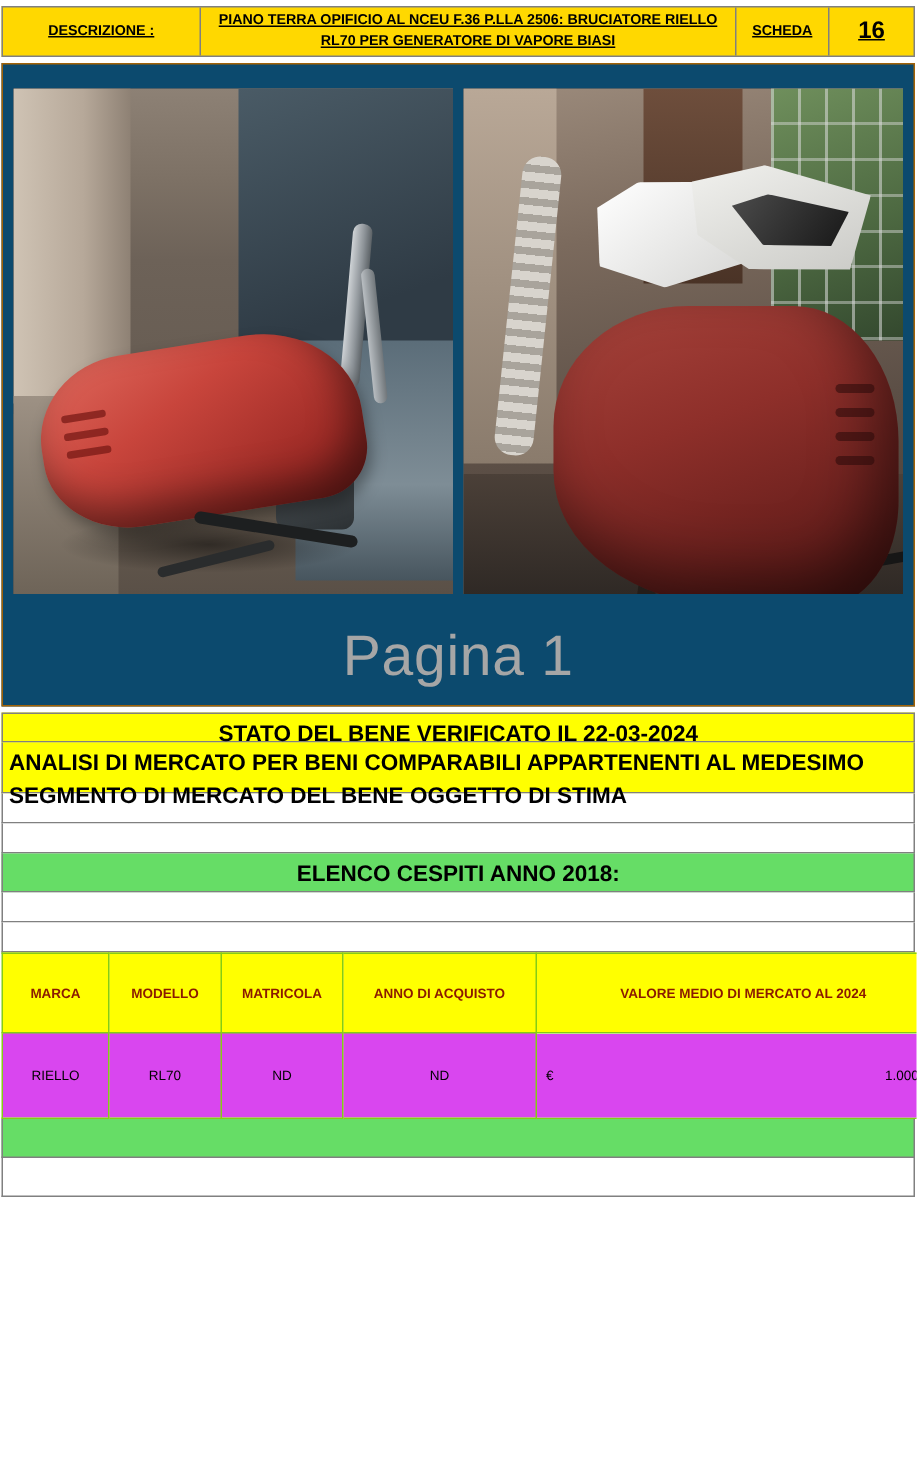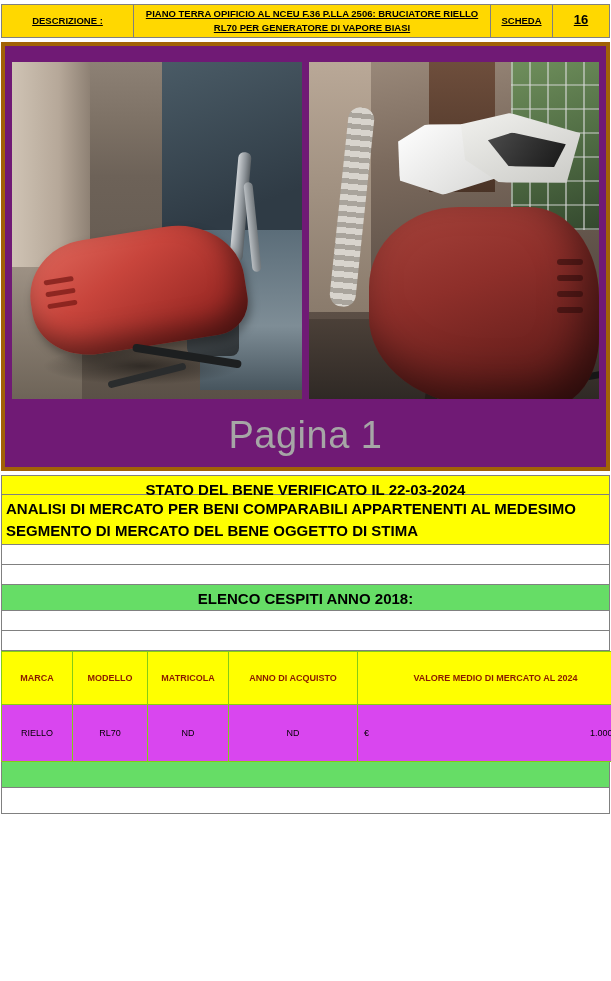--- a/index.html
+++ b/index.html
@@ -40,29 +40,29 @@
     text-align: center;
     font-weight: bold;
     font-size: 9.5px;
     padding: 2px 3px;
     line-height: 1.45;
   }
   .header-cell:last-child { border-right: none; }
   .hc-desc { width: 132px; }
   .hc-title { flex: 1; }
   .hc-scheda { width: 62px; }
-  .hc-num { width: 56px; font-size: 13px; }
+  .hc-num { width: 56px; font-size: 16px; }
 
   
   .photo-block {
     width: 609px;
     margin: 4px 1px 0 1px;
-    border: 4px solid #a16207;
-    box-sizing: border-box;
-    background: #701a75;
+    border: 1px solid #a16207;
+    box-sizing: border-box;
+    background: #0c4a6e;
     position: relative;
     height: 429px;
   }
   .photos {
     display: flex;
     gap: 7px;
     padding: 16px 7px 0 7px;
     box-sizing: border-box;
   }
   .photo {
@@ -233,21 +233,21 @@
     line-height: 1.5;
   }
   .bar.first { border-top: 1px solid #808080; margin-top: 4px; }
   .yellow { background: #ffff00; }
   .green  { background: #66dd66; }
   .white  { background: #ffffff; }
   .center { text-align: center; }
   .left   { text-align: left; }
   .h-sm   { height: 20px; }
   .h-md   { height: 26px; }
-  .h-lg   { height: 50px; }
+  .h-lg   { height: 34px; }
 
   
   .table {
     width: 609px;
     margin: 0 1px;
     border-collapse: collapse;
     box-sizing: border-box;
     table-layout: fixed;
   }
   .table td, .table th {

